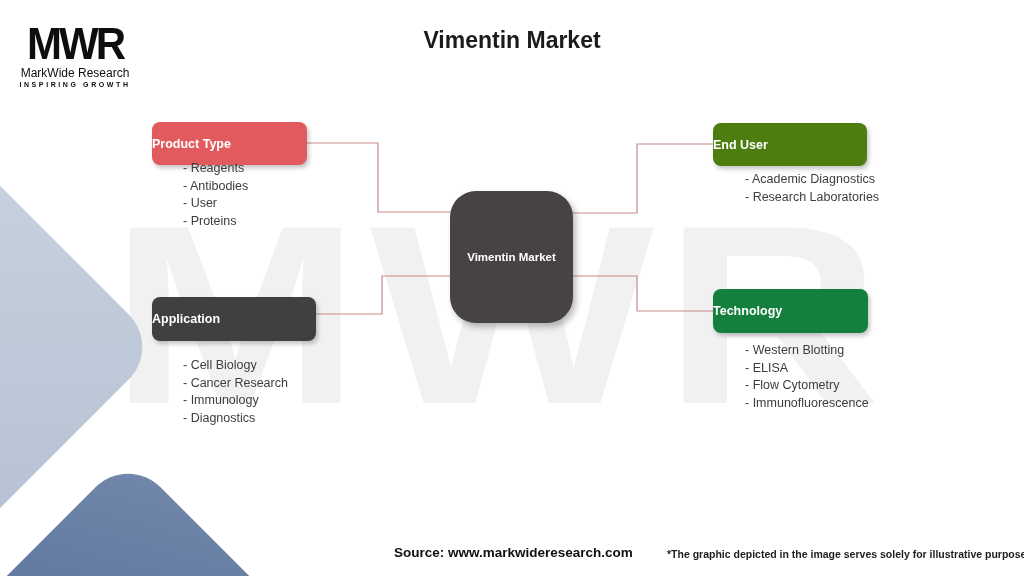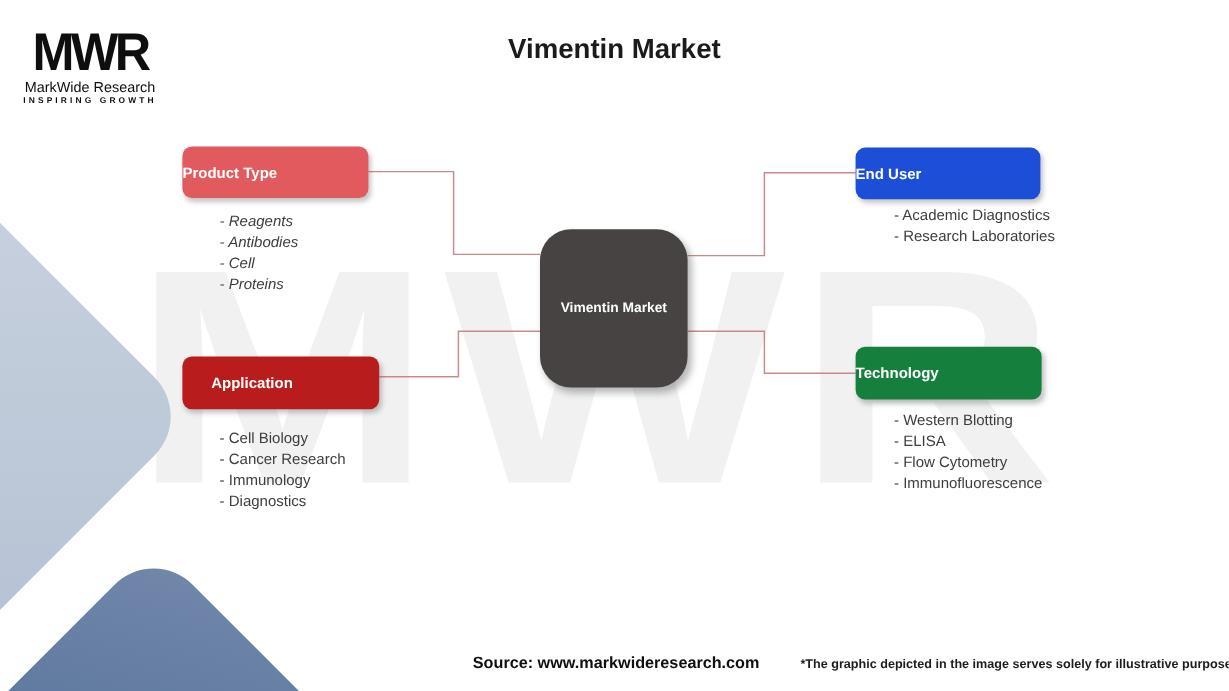--- a/index.html
+++ b/index.html
@@ -127,21 +127,21 @@
 
   
   .item-list {
     position: absolute;
     z-index: 3;
     font-size: 12.5px;
     line-height: 17.5px;
     color: #3d3d3d;
     white-space: nowrap;
   }
-  .list-product    { left: 183px; top: 176px; font-style: italic; }
+  .list-product    { left: 183px; top: 160px; }
   .list-enduser    { left: 745px; top: 171px; }
   .list-application{ left: 183px; top: 357px; }
   .list-technology { left: 745px; top: 342px; }
 
   
   .footer-source {
     position: absolute;
     left: 394px; top: 545px;
     font-size: 13.5px;
     font-weight: 700;
@@ -184,34 +184,34 @@
   </g>
 </svg>
 
 <div class="center-box">
   <span>Vimentin Market</span>
 </div>
 
 <div class="cat-box box-product" style="background: rgb(224, 90, 94);">
   <span>Product Type</span>
 </div>
-<div class="cat-box box-application" style="background: #b91c1c; padding-left: 24px;">
+<div class="cat-box box-application" style="background: #404040;">
   <span>Application</span>
 </div>
-<div class="cat-box box-enduser" style="background: #1d4ed8;">
+<div class="cat-box box-enduser" style="background: #4d7c0f;">
   <span>End User</span>
 </div>
 <div class="cat-box box-technology" style="background: #15803d;">
   <span>Technology</span>
 </div>
 
 <div class="item-list list-product">
   <div>- Reagents</div>
   <div>- Antibodies</div>
-  <div>- Cell</div>
+  <div>- User</div>
   <div>- Proteins</div>
 </div>
 
 <div class="item-list list-enduser">
   <div>- Academic Diagnostics</div>
   <div>- Research Laboratories</div>
 </div>
 
 <div class="item-list list-application">
   <div>- Cell Biology</div>

